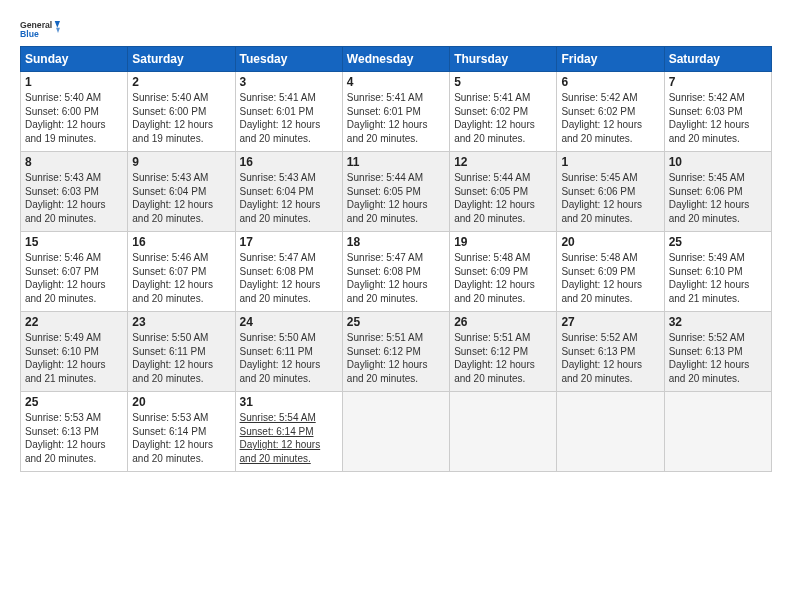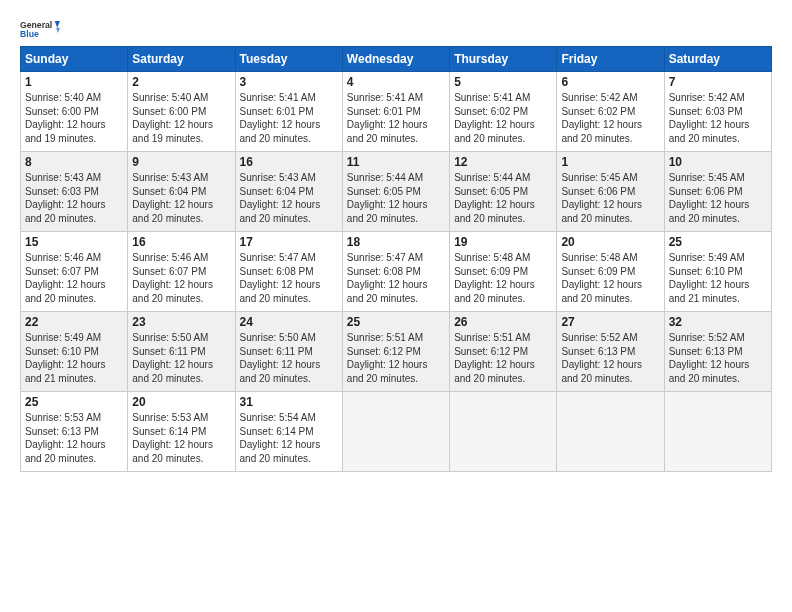--- a/index.html
+++ b/index.html
@@ -334,21 +334,21 @@
           </td>
           <td>
             <span class="day-num">20</span>
             <div class="day-info" style="white-space: pre-line;">Sunrise: 5:53 AM
 Sunset: 6:14 PM
 Daylight: 12 hours
 and 20 minutes.</div>
           </td>
           <td>
             <span class="day-num">31</span>
-            <div class="day-info" style="white-space: pre-line;">Sunrise: 5:54 AM
+            <div class="day-info" style="white-space: pre-line; text-decoration: underline;">Sunrise: 5:54 AM
 Sunset: 6:14 PM
 Daylight: 12 hours
 and 20 minutes.</div>
           </td>
           <td class="empty"></td>
           <td class="empty"></td>
           <td class="empty"></td>
           <td class="empty"></td>
         </tr>
       </tbody>

